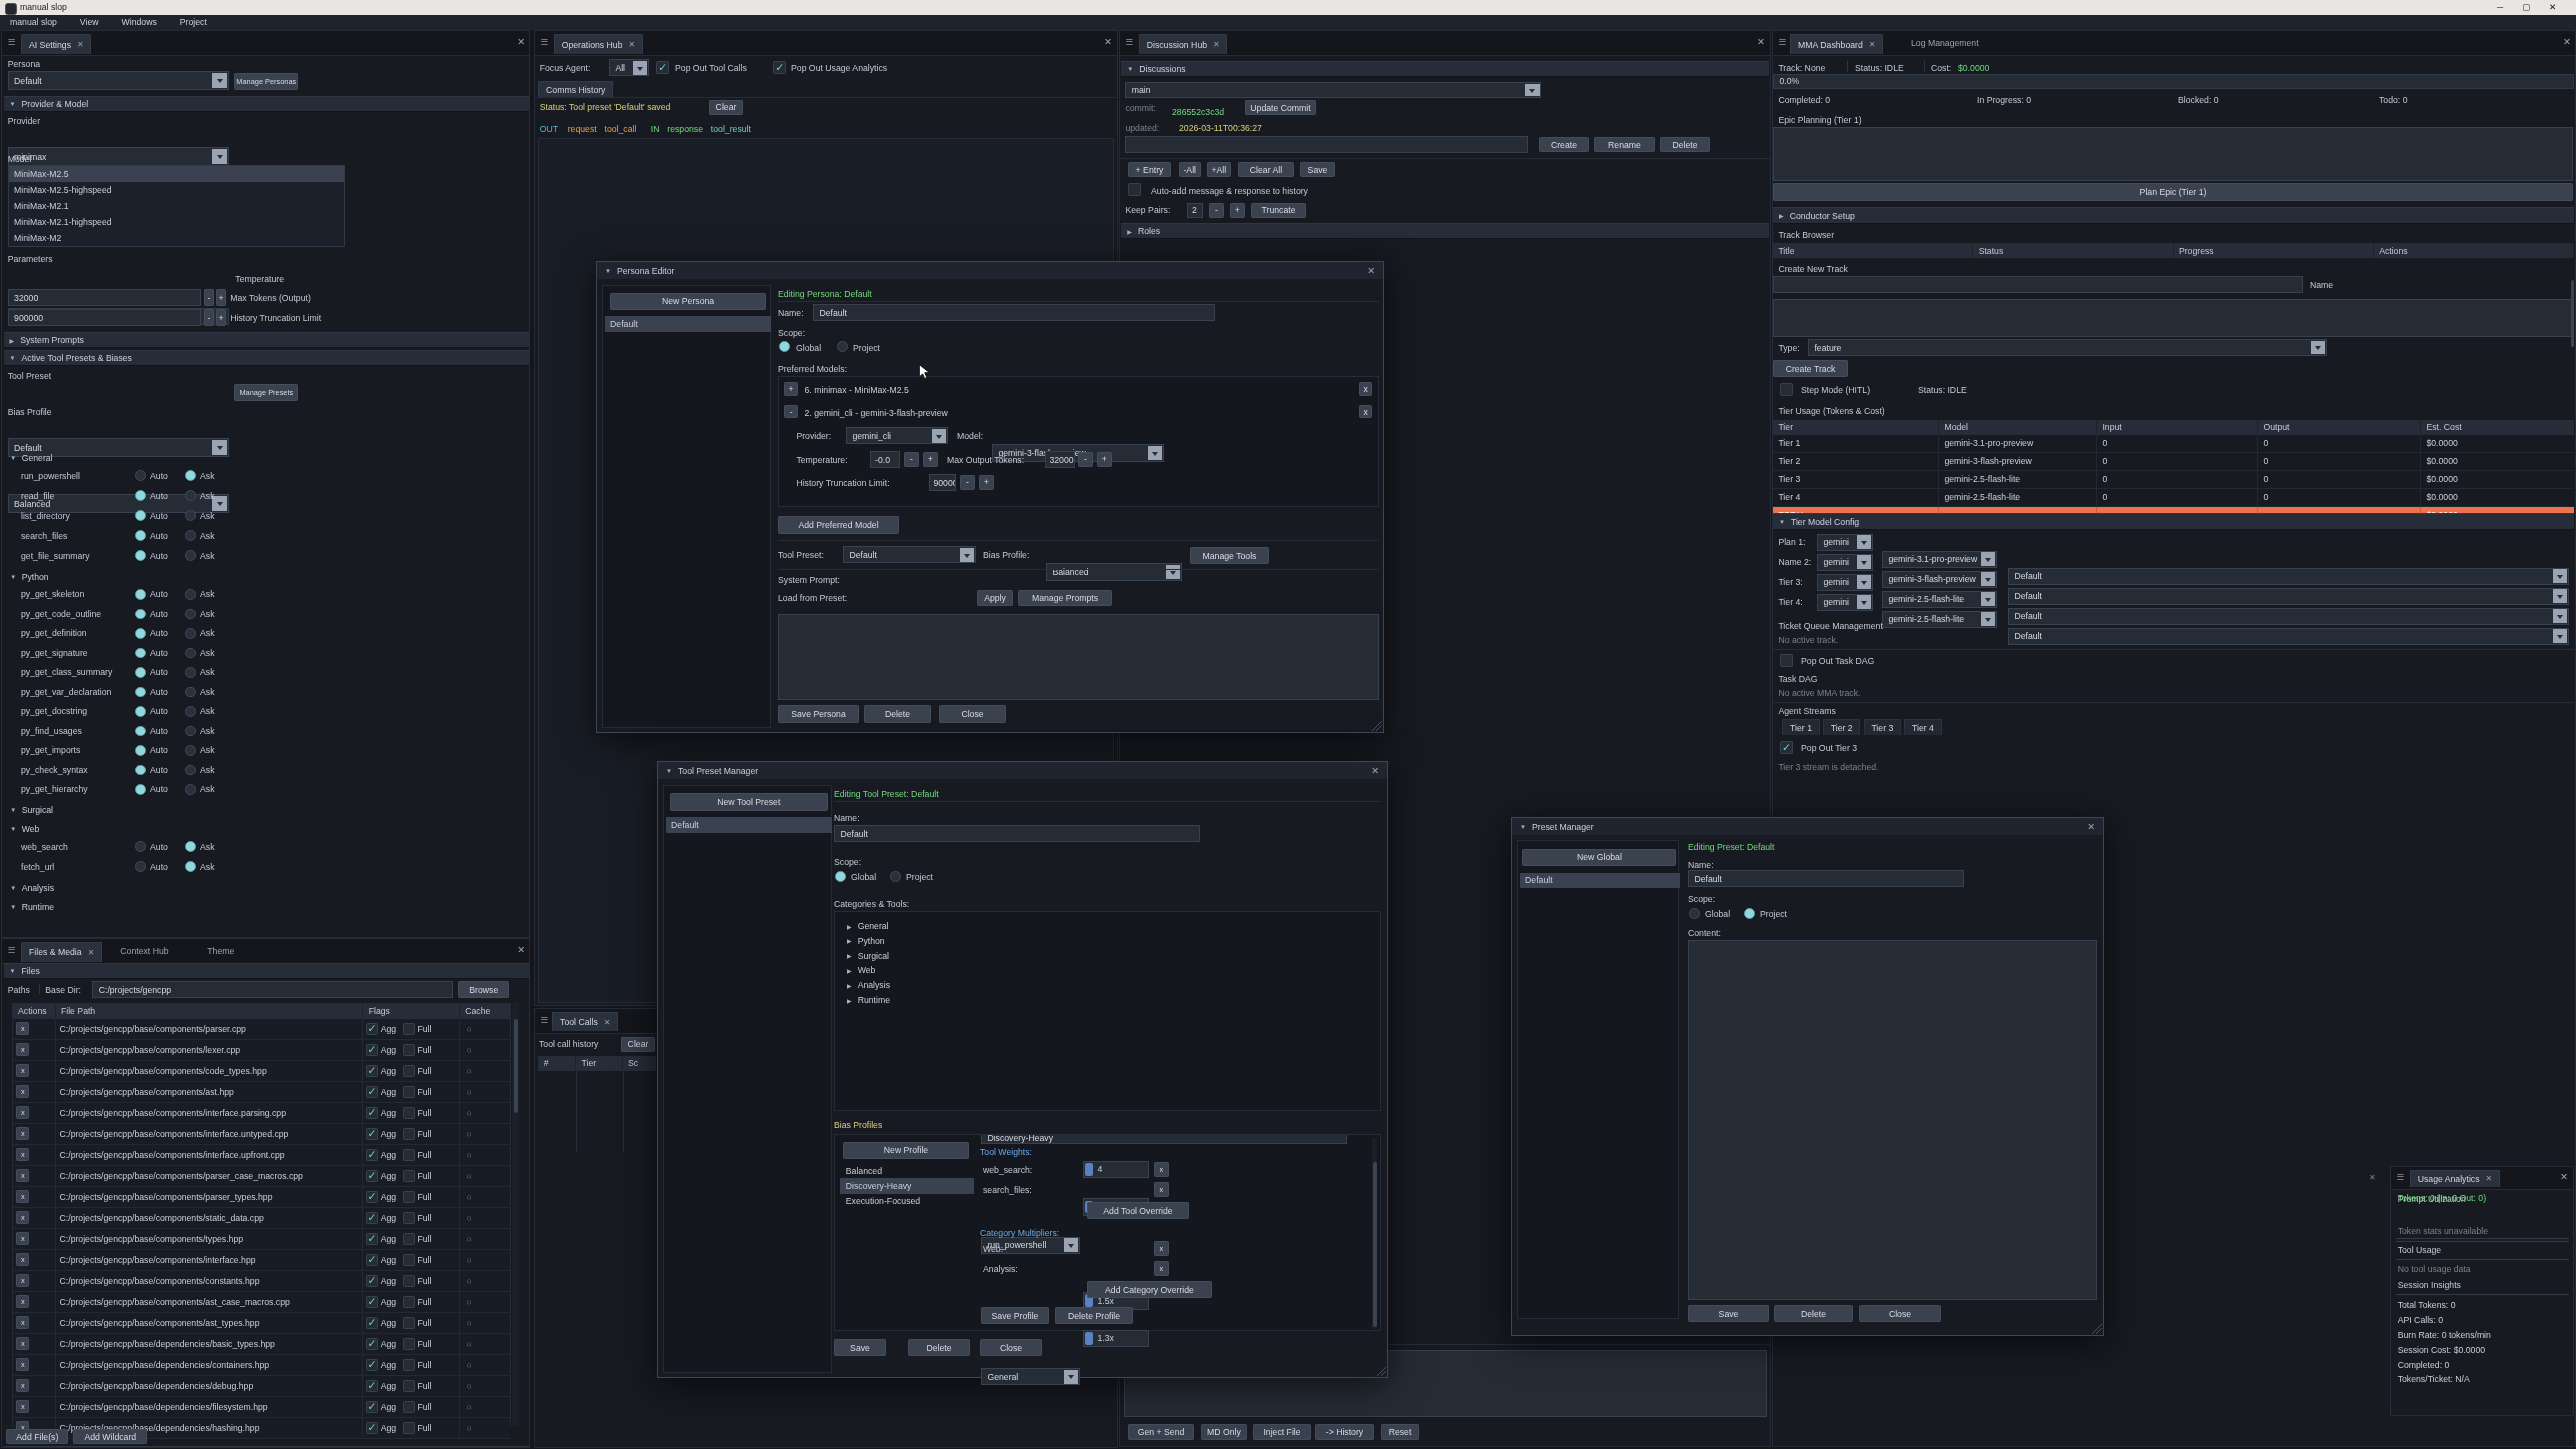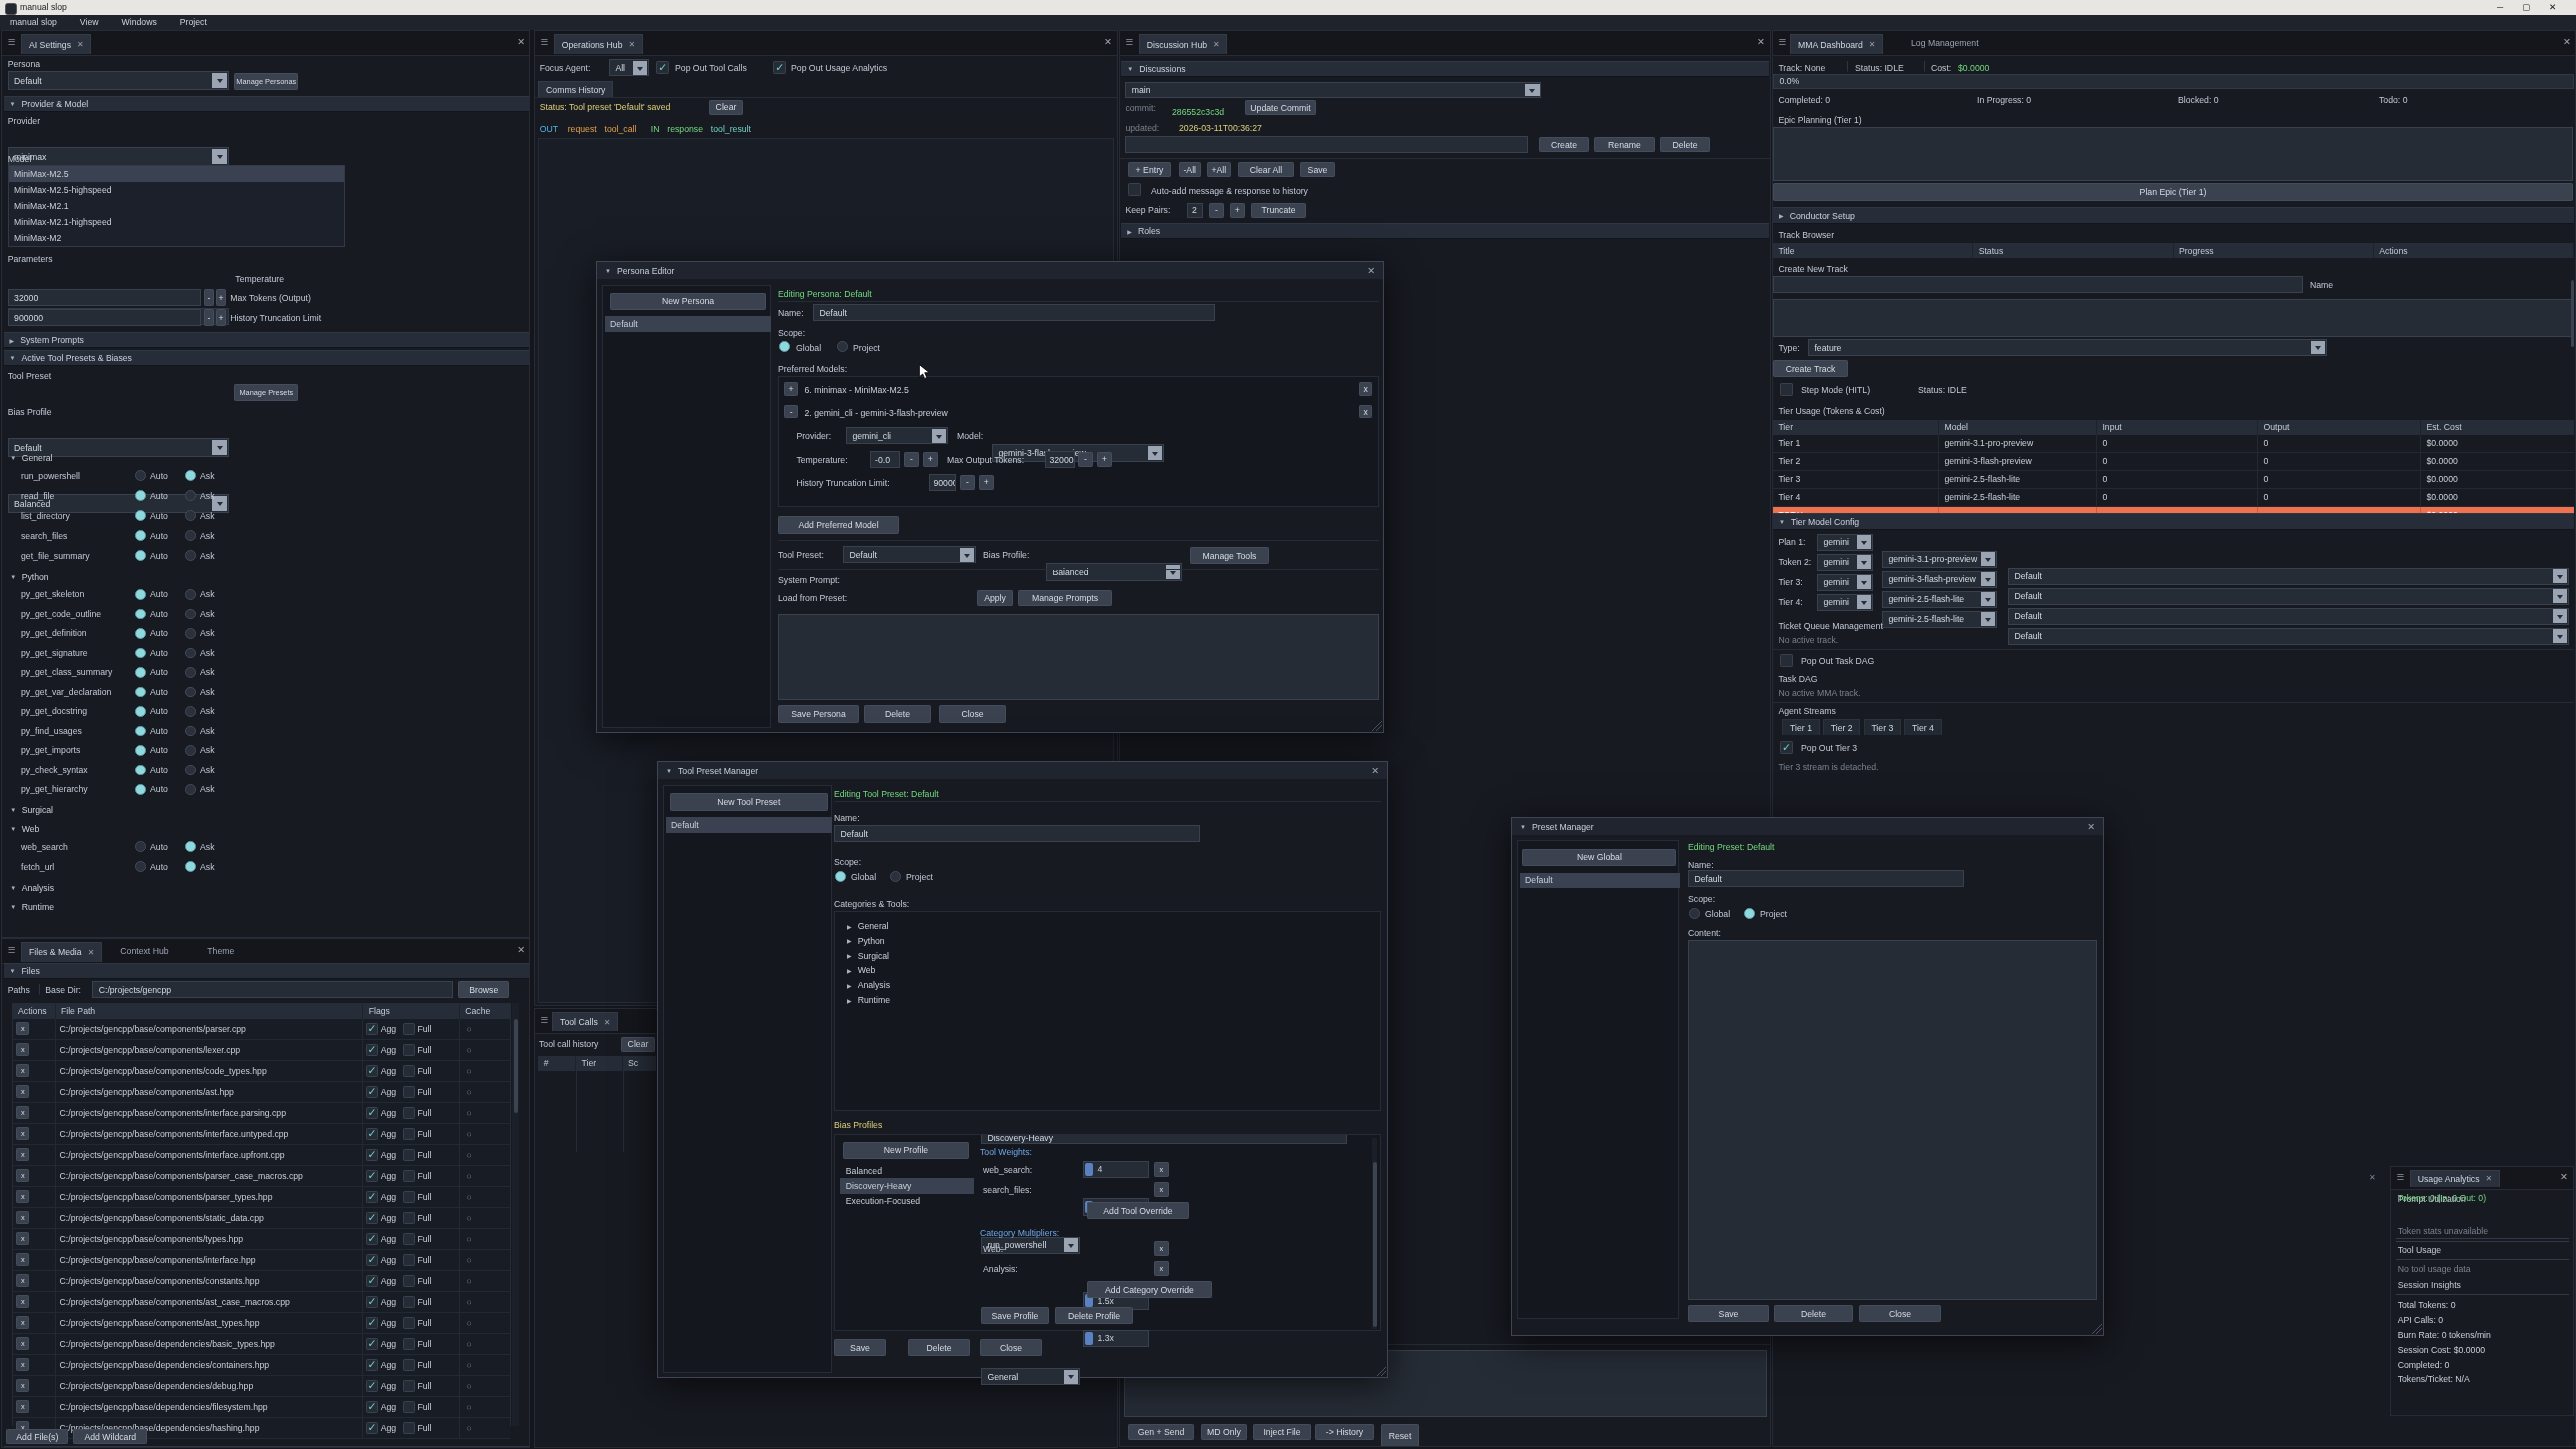--- a/index.html
+++ b/index.html
@@ -790,21 +790,21 @@
     <div class="a hdr" style="left:1.3px;top:192px;width:648px;height:16px">
       <span class="tri">▶</span>
         <span>Roles</span>
     </div>
     <div class="a" style="left:0;top:1313px;width:652px;height:0.7px;background:#262c37"></div>
     <div class="a" style="left:4px;top:1319px;width:643px;height:67px;background:#262c36;border:0.7px solid #39414f;box-sizing:border-box"></div>
     <div class="a btn" style="left:8px;top:1393px;width:66px;height:16px">Gen + Send</div>
     <div class="a btn" style="left:81px;top:1393px;width:46px;height:16px">MD Only</div>
     <div class="a btn" style="left:133px;top:1393px;width:58px;height:16px">Inject File</div>
     <div class="a btn" style="left:195px;top:1393px;width:59px;height:16px">-&gt; History</div>
-    <div class="a btn" style="left:261px;top:1393px;width:38px;height:24px">Reset</div>
+    <div class="a btn" style="left:261px;top:1393px;width:38px;height:16px">Reset</div>
   </div>
 
   <div class="a panel" style="left:1772px;top:30px;width:804px;height:1417px">
     <div class="tabstrip">
       <span class="a ham" style="left:5.4px;top:6px">☰</span>
       <div class="tab" style="left:17.4px;top:3.4px;height:20px">
         <span>MMA Dashboard</span>
           <span class="tabx">✕</span>
       </div>
       <span class="a" style="left:138px;top:7.4px;color:#9aa4b3">Log Management</span>
@@ -914,21 +914,21 @@
         <div class="a dd" style="left:109px;top:0.7px;width:115px;height:17px">
           <span>gemini-3.1-pro-preview</span>
             <span class="ar"></span>
         </div>
         <div class="a dd" style="left:235px;top:0.7px;width:561px;height:17px">
           <span>Default</span>
             <span class="ar"></span>
         </div>
       </div>
         <div style="position:relative;height:20px">
-        <span class="a lbl" style="left:5.4px;top:4px">Token 2:</span>
+        <span class="a lbl" style="left:5.4px;top:4px">Name 2:</span>
         <div class="a dd" style="left:44px;top:0.7px;width:56px;height:17px">
           <span>gemini</span>
             <span class="ar"></span>
         </div>
         <div class="a dd" style="left:109px;top:0.7px;width:115px;height:17px">
           <span>gemini-3-flash-preview</span>
             <span class="ar"></span>
         </div>
         <div class="a dd" style="left:235px;top:0.7px;width:561px;height:17px">
           <span>Default</span>

